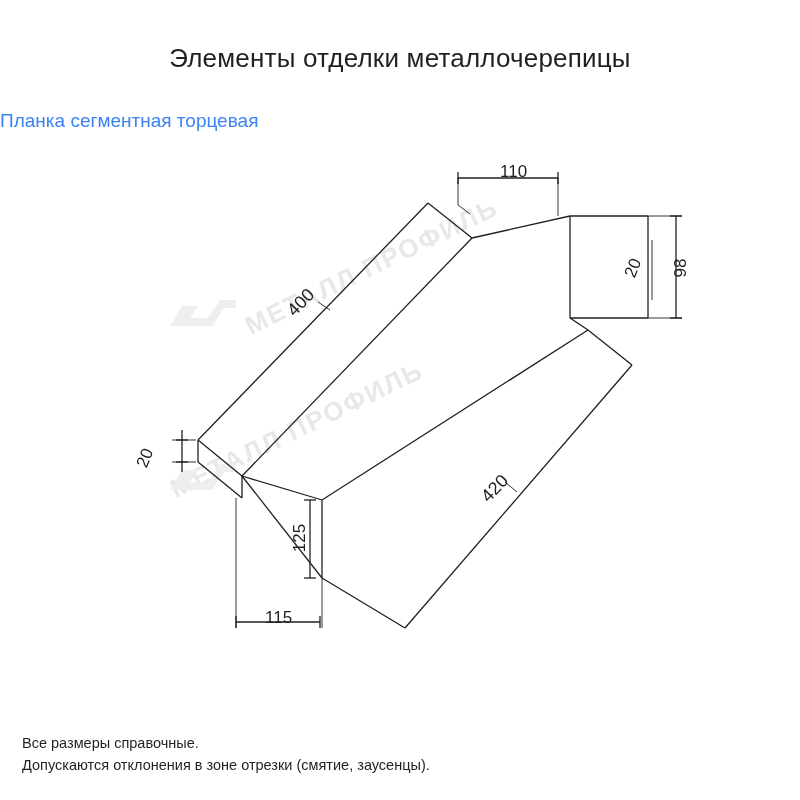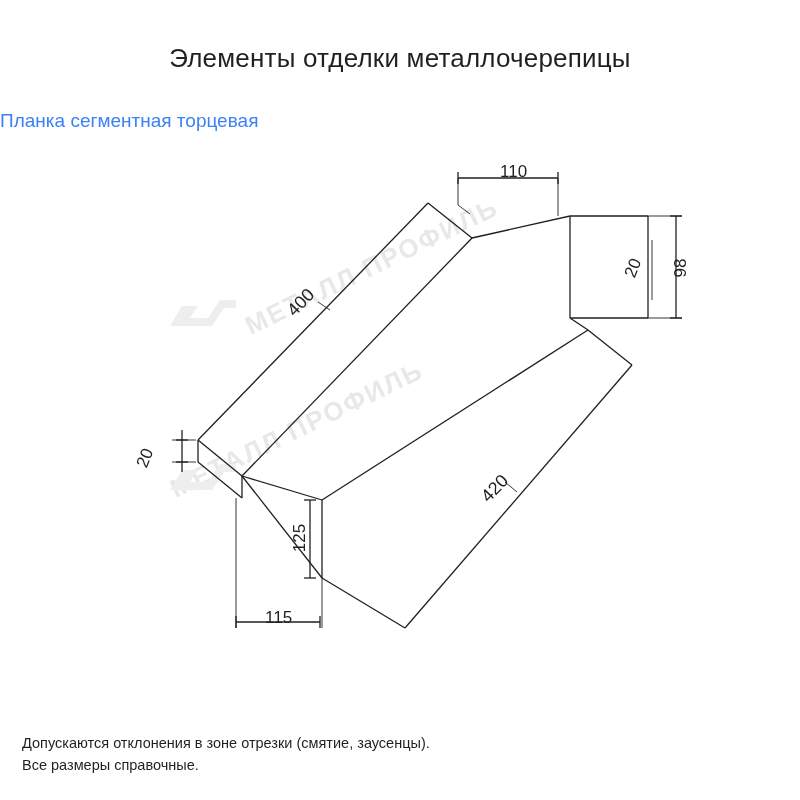--- a/index.html
+++ b/index.html
@@ -176,17 +176,17 @@
 
   <div class="dim-label" style="left:136px; top:448px; transform: rotate(-68deg);">20</div>
 
   <div class="dim-label rot90" style="left:286px; top:528px;">125</div>
 
   <div class="dim-label" style="left:265px; top:608px;">115</div>
 
   <div class="dim-label" style="left:480px; top:478px; transform: rotate(-46deg); font-size:18px;">420</div>
 
   <div class="footnotes">
+    <div>Все размеры справочные.</div>
     <div>Допускаются отклонения в зоне отрезки (смятие, заусенцы).</div>
-    <div>Все размеры справочные.</div>
   </div>
 
 </div>
 
 </body></html>

